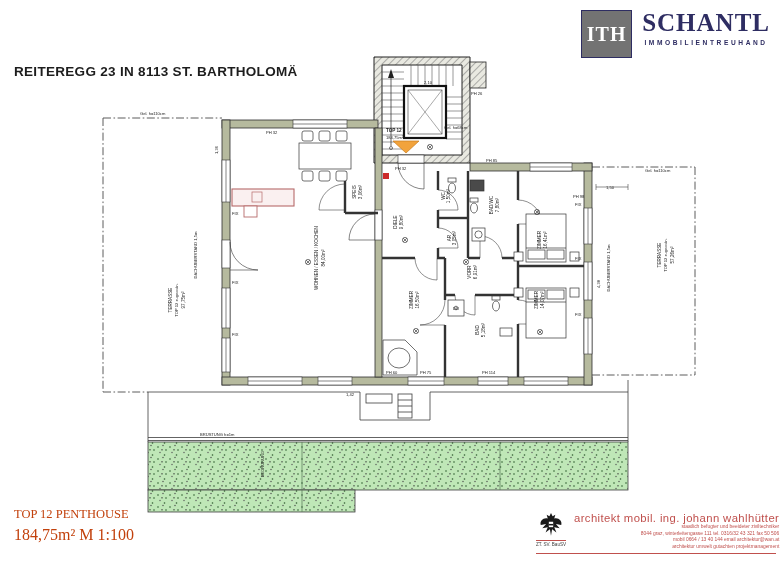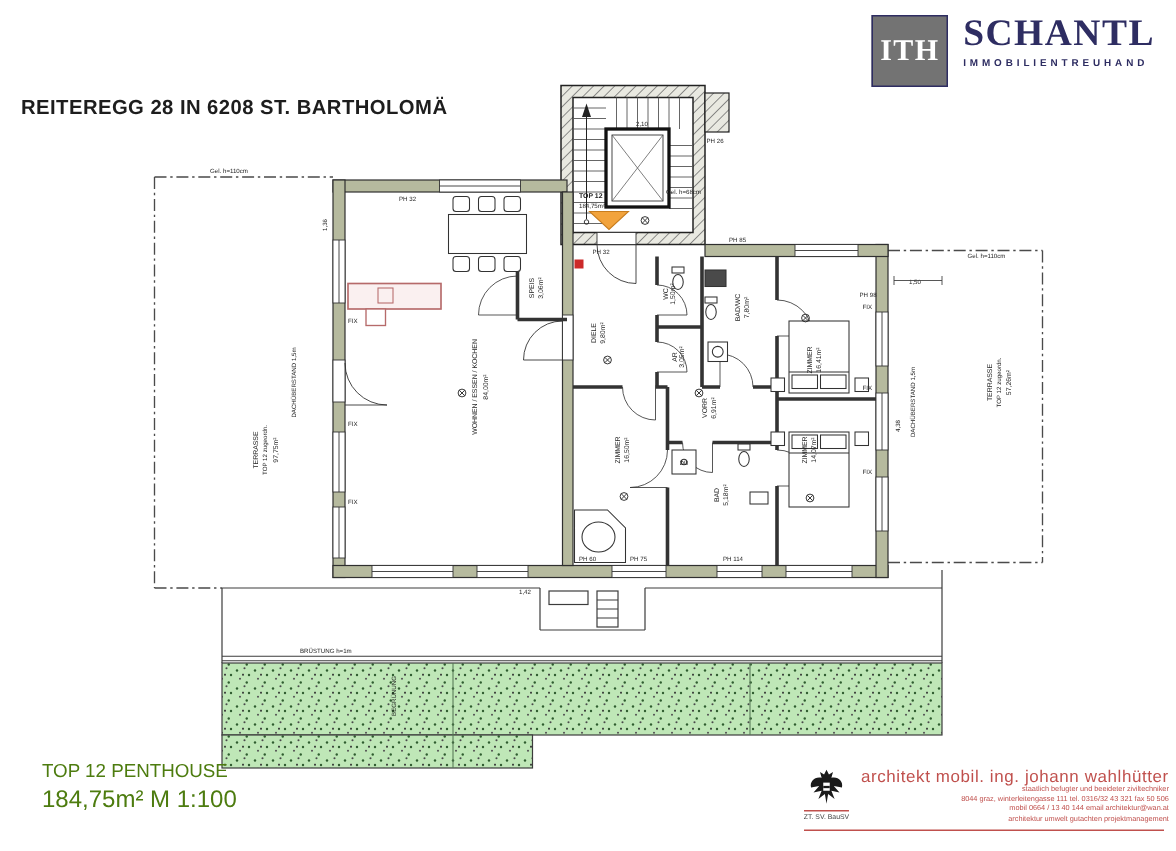--- a/index.html
+++ b/index.html
@@ -5,26 +5,26 @@
   html,body{margin:0;padding:0;background:#fff;}
   #page{position:relative;width:784px;height:567px;background:#ffffff;overflow:hidden;
         font-family:"Liberation Sans",sans-serif;}
   
   #plan-title{position:absolute;left:14px;top:64px;font-size:13.5px;font-weight:bold;
               color:#1d1d1d;letter-spacing:.3px;}
   #logo{position:absolute;right:14px;top:10px;display:flex;align-items:flex-start;gap:10px;}
   #logo-mark{width:49px;height:46px;background:#737373;color:#fff;display:flex;align-items:center;
              justify-content:center;font-family:"Liberation Serif",serif;font-weight:bold;
              font-size:20px;letter-spacing:1px;border:1px solid #2e2d62;}
-  #logo-text{display:flex;flex-direction:column;}
+  #logo-text{display:flex;flex-direction:column;align-items:center;}
   #logo-name{font-family:"Liberation Serif",serif;font-weight:bold;font-size:25px;
              color:#2e2d62;letter-spacing:1px;line-height:1.05;}
   #logo-sub{font-size:6.6px;color:#2e2d62;letter-spacing:2.6px;margin-top:3px;font-weight:bold;}
   
-  #title-block{position:absolute;left:28px;top:507px;color:#4d7c0f;}
+  #title-block{position:absolute;left:14px;top:507px;color:#c2410c;font-family:Liberation Serif, serif;}
   #title-block .l1{font-size:12.5px;margin-bottom:4px;}
   #title-block .l2{font-size:16px;}
   
   #arch{position:absolute;left:536px;top:512px;width:240px;border-bottom:1.3px solid #c0504d;
         padding-bottom:3px;display:flex;gap:8px;}
   #arch-eagle{width:30px;display:flex;flex-direction:column;align-items:center;}
   #arch-stamp{font-size:4.6px;color:#444;margin-top:2px;border-top:.8px solid #c0504d;
               padding-top:1px;white-space:nowrap;}
   #arch-text{flex:1;color:#c0504d;}
   #arch-name{font-size:11.3px;letter-spacing:.4px;white-space:nowrap;}
@@ -34,21 +34,21 @@
   text{font-family:"Liberation Sans",sans-serif;fill:#1e1e1e;}
   .rl{font-size:4.6px;}       
   .tiny{font-size:4.1px;}
   .dim{font-size:4.1px;fill:#222;}
 </style>
 </head>
 <body>
 
 <div id="page">
 
-  <div id="plan-title">REITEREGG 28 IN 6208 ST. BARTHOLOMÄ</div>
+  <div id="plan-title">REITEREGG 23 IN 8113 ST. BARTHOLOMÄ</div>
 
   <div id="logo">
     <div id="logo-mark">ITH</div>
     <div id="logo-text">
       <div id="logo-name">SCHANTL</div>
       <div id="logo-sub">IMMOBILIENTREUHAND</div>
     </div>
   </div>
 
   <svg id="plan-svg" width="784" height="567" viewBox="0 0 784 567">

